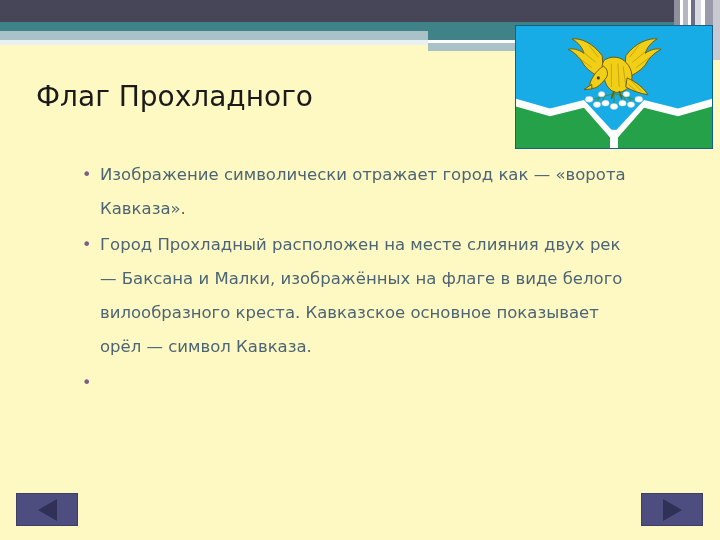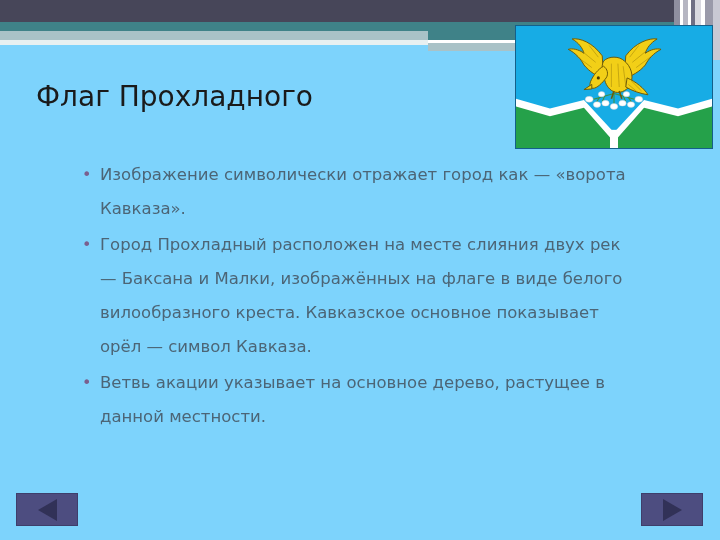--- a/index.html
+++ b/index.html
@@ -13,21 +13,21 @@
     overflow: hidden;
     font-family: "DejaVu Sans", "Liberation Sans", sans-serif;
     position: relative;
   }
 
   .slide {
     position: absolute;
     left: 0; top: 0;
     width: 720px;
     height: 540px;
-    background: #7dd3fc;
+    background: #fef9c3;
     overflow: hidden;
   }
 
   
   .band-dark {
     position: absolute;
     left: 0; top: 0;
     width: 720px; height: 22px;
     background: #474659;
   }
@@ -249,21 +249,21 @@
         <path d="M176,84 L192,100 M172,90 L186,102"></path>
       </g>
 
       <circle cx="126" cy="80" r="2.4" fill="#4a3c04" stroke="none"></circle>
     </svg>
   </div>
 
   <ul class="body-list" id="body-list">
       <li><span class="bullet">•</span><span>Изображение символически отражает город как — «ворота Кавказа».</span></li>
       <li><span class="bullet">•</span><span>Город Прохладный расположен на месте слияния двух рек — Баксана и Малки, изображённых на флаге в виде белого вилообразного креста. Кавказское основное показывает орёл — символ Кавказа.</span></li>
-      <li><span class="bullet">•</span><span>Ветвь акации указывает на основное дерево, растущее в данной местности.</span></li>
+      <li><span class="bullet">•</span></li>
     </ul>
 
   <div class="nav-btn nav-prev">
     <span class="tri tri-left"></span>
   </div>
   <div class="nav-btn nav-next">
     <span class="tri tri-right"></span>
   </div>
 
 </div>

